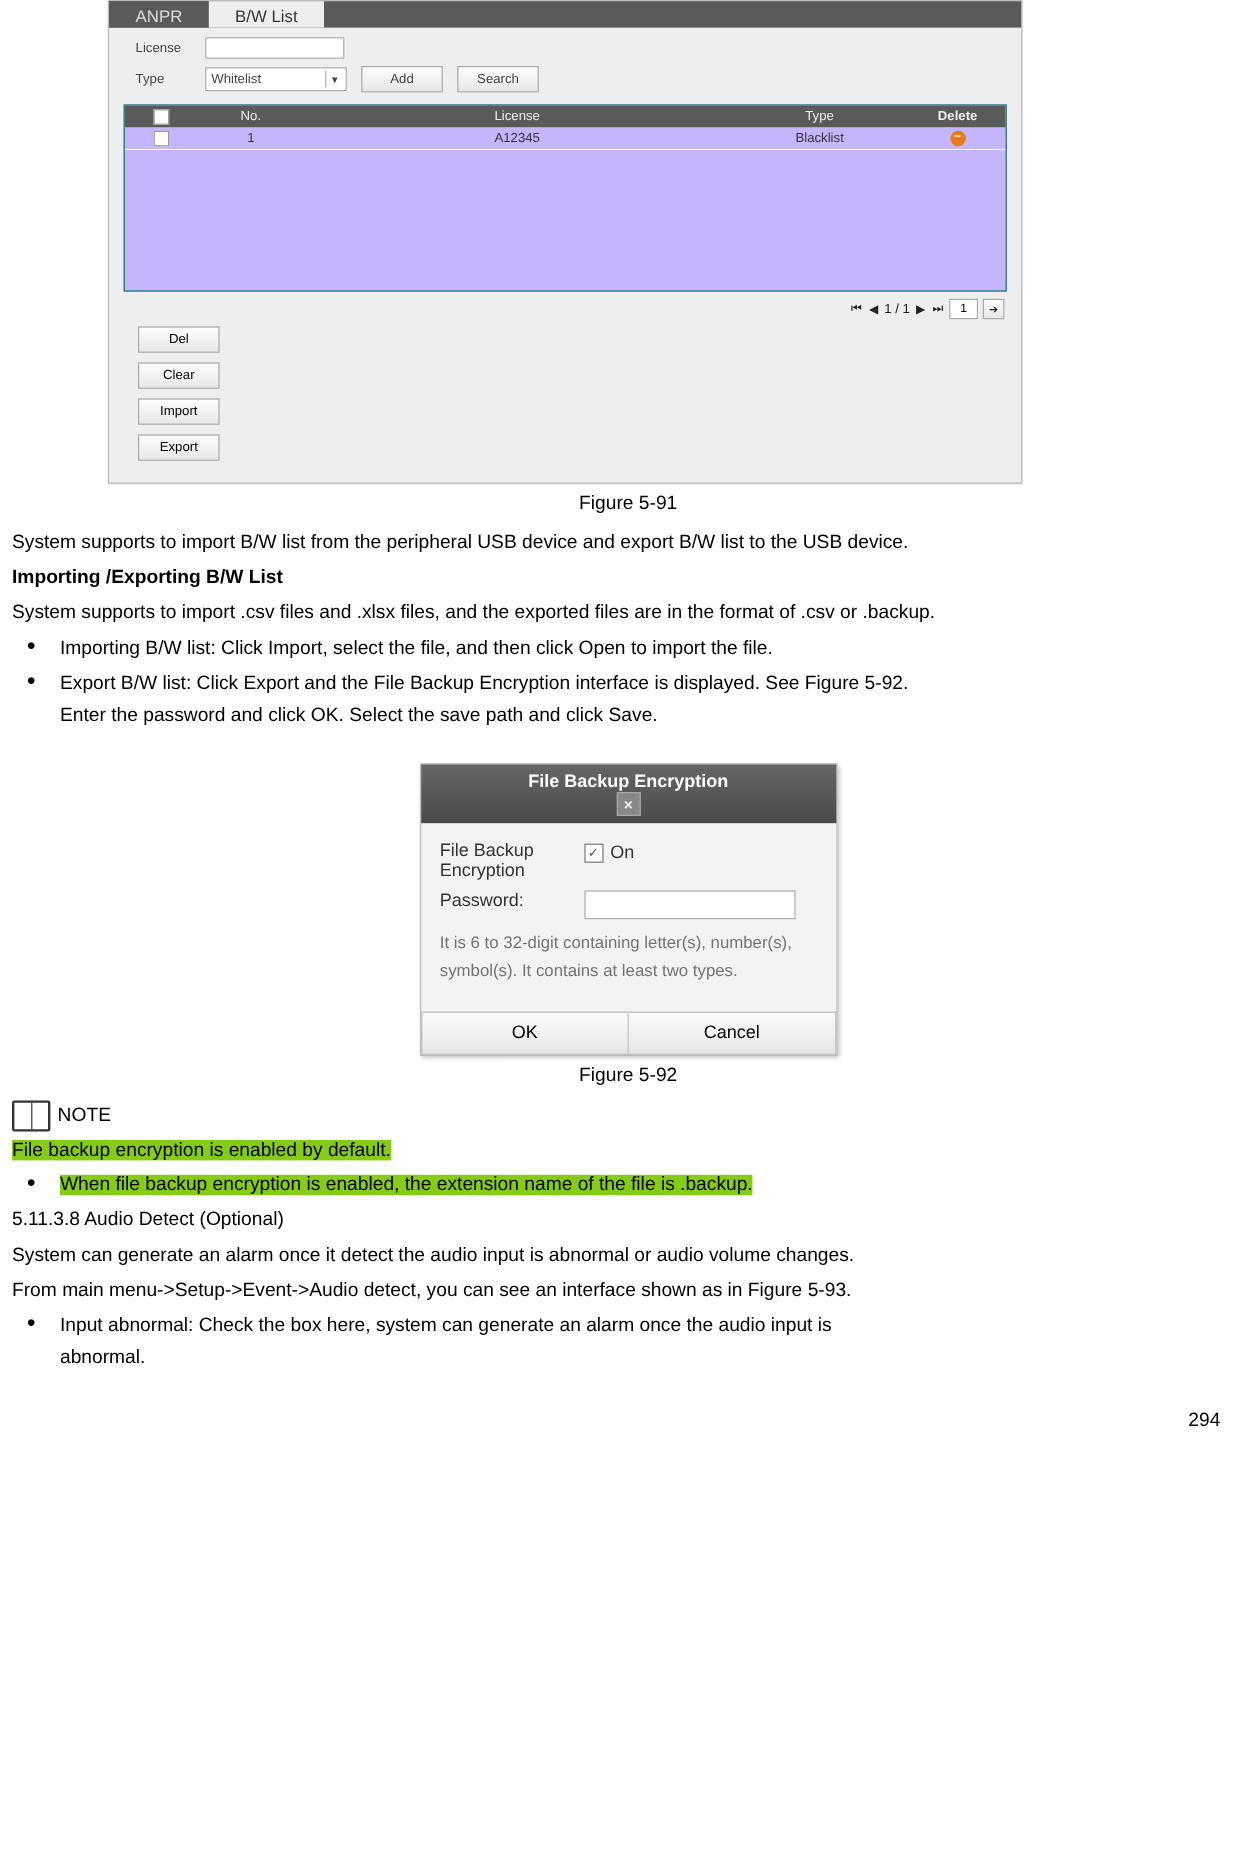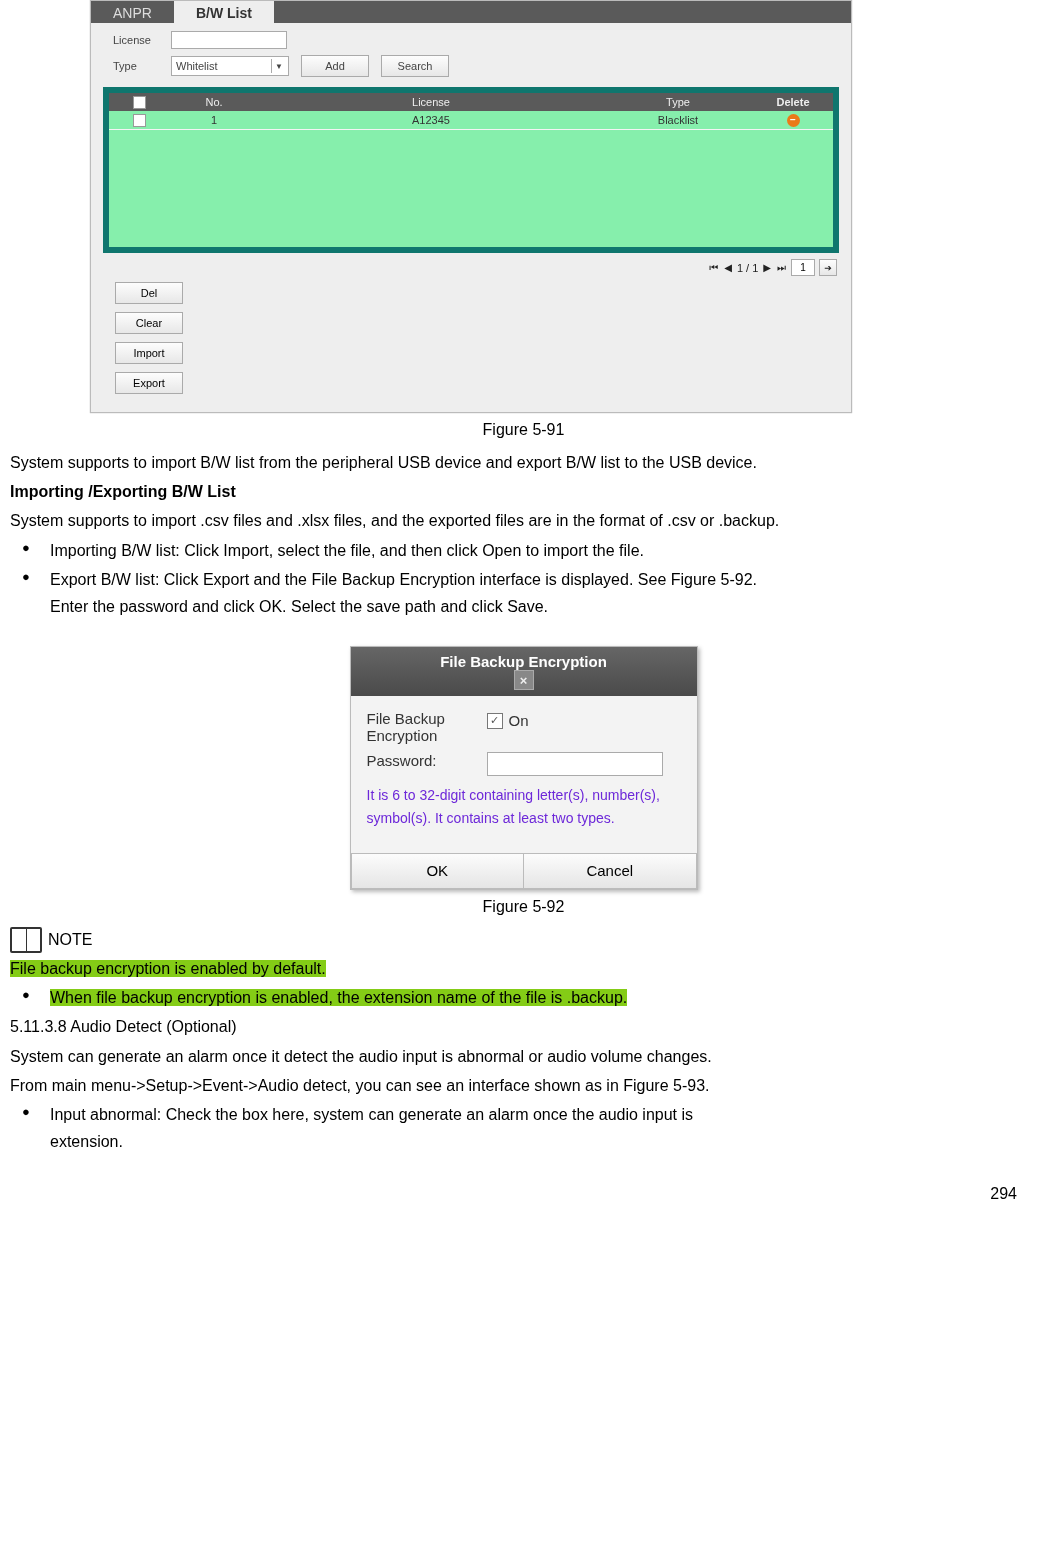--- a/index.html
+++ b/index.html
@@ -28,21 +28,21 @@
   .tab {
     padding: 4px 22px;
     color: #ddd;
     font-size: 14px;
     background: #5a5a5a;
     cursor: pointer;
   }
   .tab.active {
     background: #eeeeee;
     color: #333;
-    font-weight: bold;
+    font-weight: normal;
   }
   .form-area {
     padding: 8px 12px 4px 22px;
   }
   .form-row {
     display: flex;
     align-items: center;
     margin-bottom: 6px;
     font-size: 11px;
     color: #444;
@@ -85,22 +85,22 @@
     background: linear-gradient(#fdfdfd,#e7e7e7);
     font-size: 11px;
     margin-left: 12px;
     display: inline-flex;
     align-items: center;
     justify-content: center;
     cursor: pointer;
   }
   .table-area {
     margin: 0 12px;
-    border: 6px solid #0f766e;
-    background: #86efac;
+    border: 1px solid #0f766e;
+    background: #c4b5fd;
     height: 154px;
     overflow: hidden;
   }
   .table-header {
     background: #5a5a5a;
     color: #eee;
     display: flex;
     font-size: 11px;
     height: 18px;
     align-items: center;
@@ -171,21 +171,21 @@
     flex-direction:column;
   }
   .dialog-close {
     width:18px;height:18px;background:#888;border:1px solid #aaa;color:#eee;display:inline-flex;align-items:center;justify-content:center;font-size:13px;
   }
   .dialog-body { padding: 14px 16px 10px; }
   .dialog-row { display:flex; align-items:flex-start; gap:10px; font-size:15px; color:#333; margin-bottom:8px;}
   .dialog-label { width:110px;}
   .dialog-check { width:14px;height:14px;border:1px solid #777;display:inline-flex;align-items:center;justify-content:center;font-size:11px;color:#555;background:#fff;}
   .dialog-input { width:170px;height:20px;border:1px solid #aaa;background:#fff;}
-  .dialog-hint { font-size:14px; color:#6d28d9; line-height:1.6; margin:6px 0 14px;}
+  .dialog-hint { font-size:14px; color:#737373; line-height:1.6; margin:6px 0 14px;}
   .dialog-btns { display:flex;}
   .dialog-btn { flex:1; height:34px; border:1px solid #bbb; background:linear-gradient(#fcfcfc,#e5e5e5); font-size:15px; display:flex; align-items:center; justify-content:center;}
   .dialog-btn + .dialog-btn { border-left:none;}
   .note-head { display:flex; align-items:center; gap:6px; margin-top:10px;}
   .book-icon { width:28px;height:22px;border:2px solid #333;border-radius:2px;position:relative;display:inline-block;}
   .book-icon::before{content:"";position:absolute;left:50%;top:0;bottom:0;width:1px;background:#333;}
   .hl { background:#84cc16; }
   .page-num { text-align:right; font-size:16px; margin-top:30px; padding-right:20px;}
 </style>
 </head>
@@ -301,18 +301,18 @@
   <p><span class="hl">File backup encryption is enabled by default.</span></p>
   <ul class="bullet-list">
     <li><span class="hl">When file backup encryption is enabled, the extension name of the file is .backup.</span></li>
   </ul>
   <p>5.11.3.8  Audio Detect (Optional)</p>
   <p>System can generate an alarm once it detect the audio input is abnormal or audio volume changes.</p>
   <p>From main menu-&gt;Setup-&gt;Event-&gt;Audio detect, you can see an interface shown as in Figure 5-93.</p>
   <ul class="bullet-list">
     <li>
       <span>Input abnormal: Check the box here, system can generate an alarm once the audio input is</span><br>
-      <span>extension.</span>
+      <span>abnormal.</span>
     </li>
   </ul>
 </div>
 
 <div class="page-num">294</div>
 
 </body></html>

